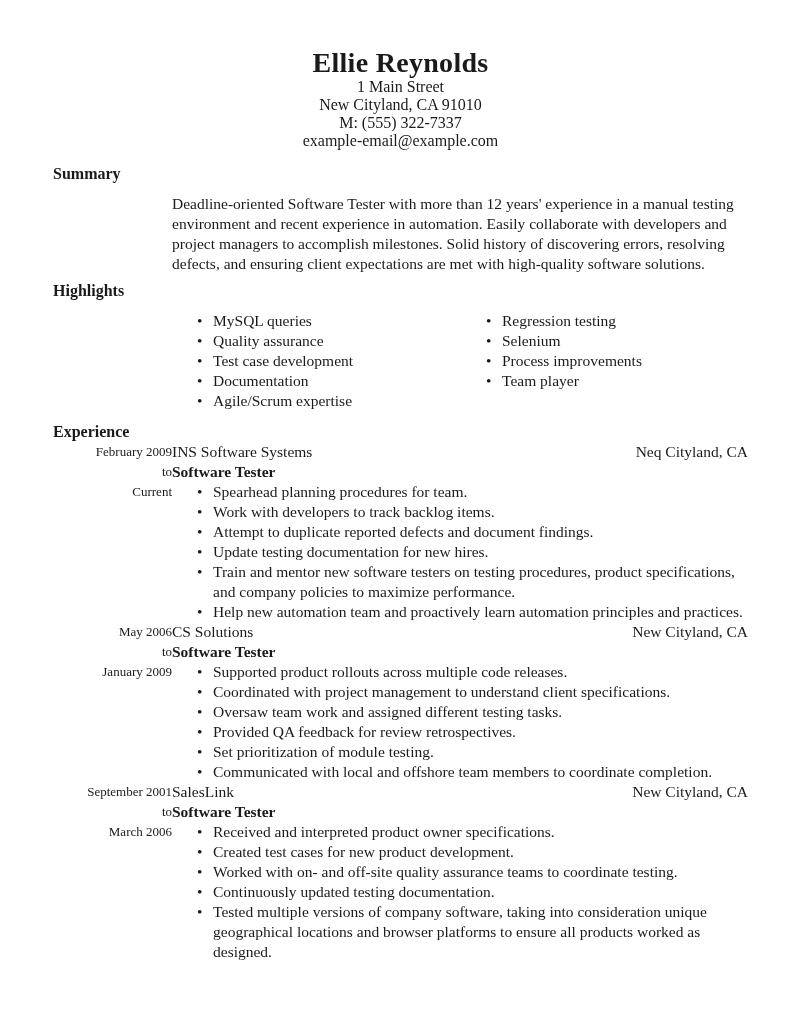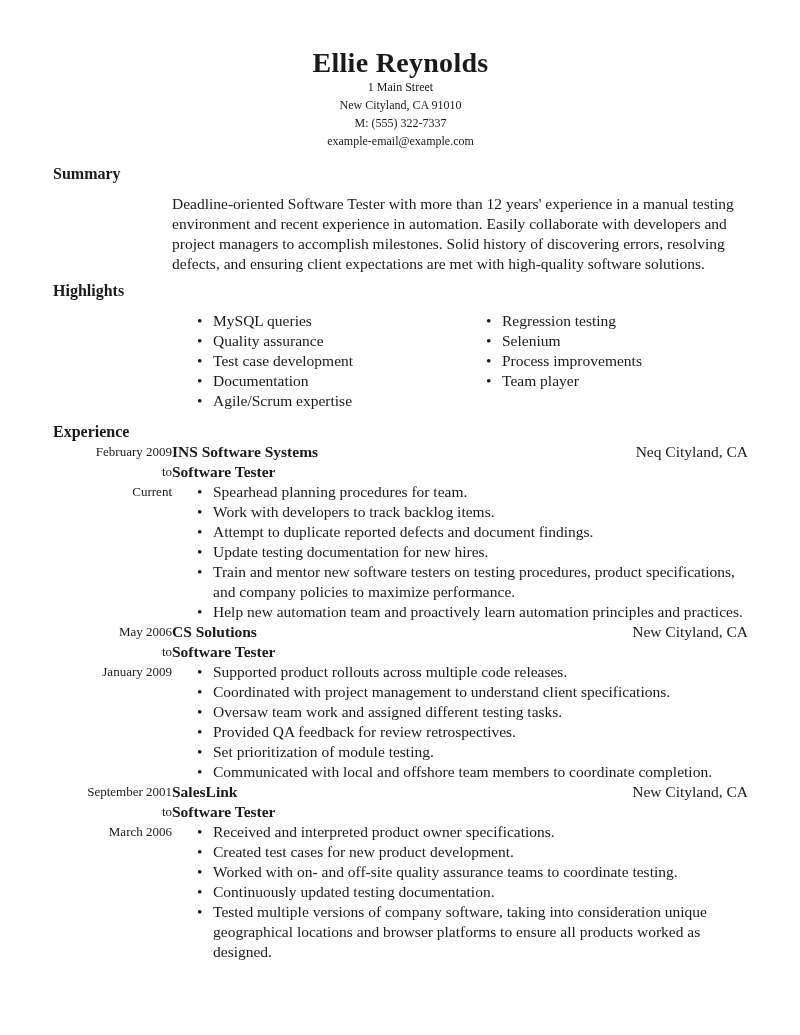--- a/index.html
+++ b/index.html
@@ -18,21 +18,21 @@
     border-radius: 9px;
   }
   
   .resume-header { text-align: center; }
   .person-name {
     font-size: 28px;
     font-weight: bold;
     line-height: 30px;
     letter-spacing: 0.3px;
   }
-  .contact-line { font-size: 12px; line-height: 18px; }
+  .contact-line { font-size: 16px; line-height: 18px; }
   
   .section { margin-top: 13px; }
   .section-label {
     font-weight: bold;
     font-size: 16px;
     line-height: 21px;
   }
   .section-content { margin-left: 119px; margin-top: 10px; }
   
   ul.bullets {
@@ -63,21 +63,21 @@
     text-align: right;
     font-size: 13px;
     line-height: 20px;
   }
   .job-main { flex: 1; min-width: 0; }
   .job-heading-row {
     display: flex;
     justify-content: space-between;
     align-items: baseline;
   }
-  .company-name { font-weight: bold; }
+  .company-name { font-weight: normal; }
   .job-location { font-weight: normal; white-space: nowrap; }
   .job-title { font-weight: bold; }
 </style>
 </head>
 <body>
 
 <div class="page">
 
   <div class="resume-header">
     <div class="person-name">Ellie Reynolds</div>

